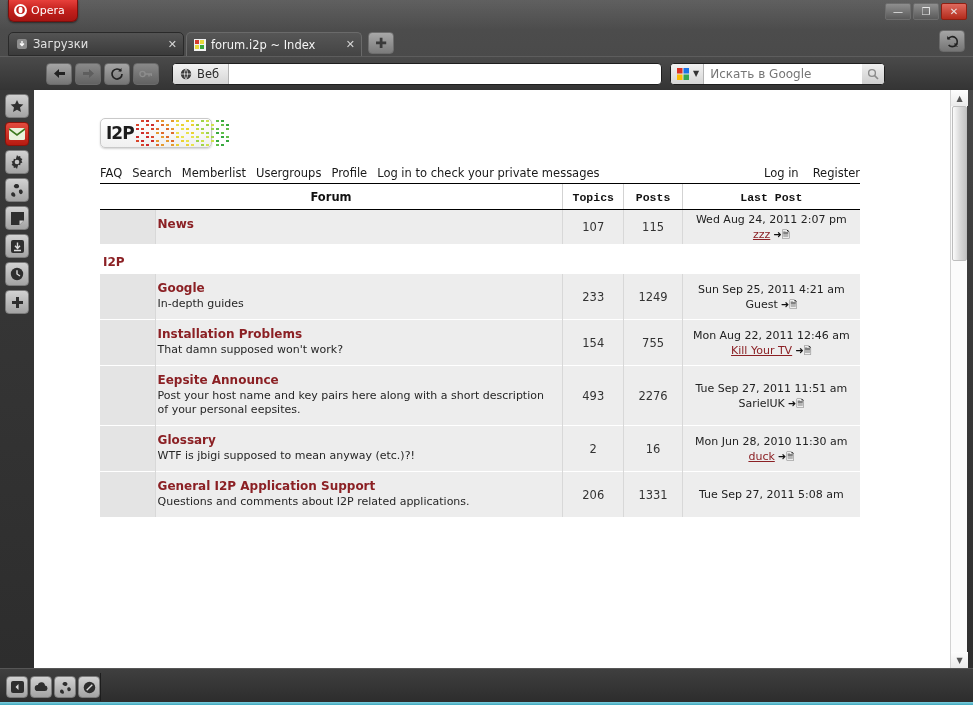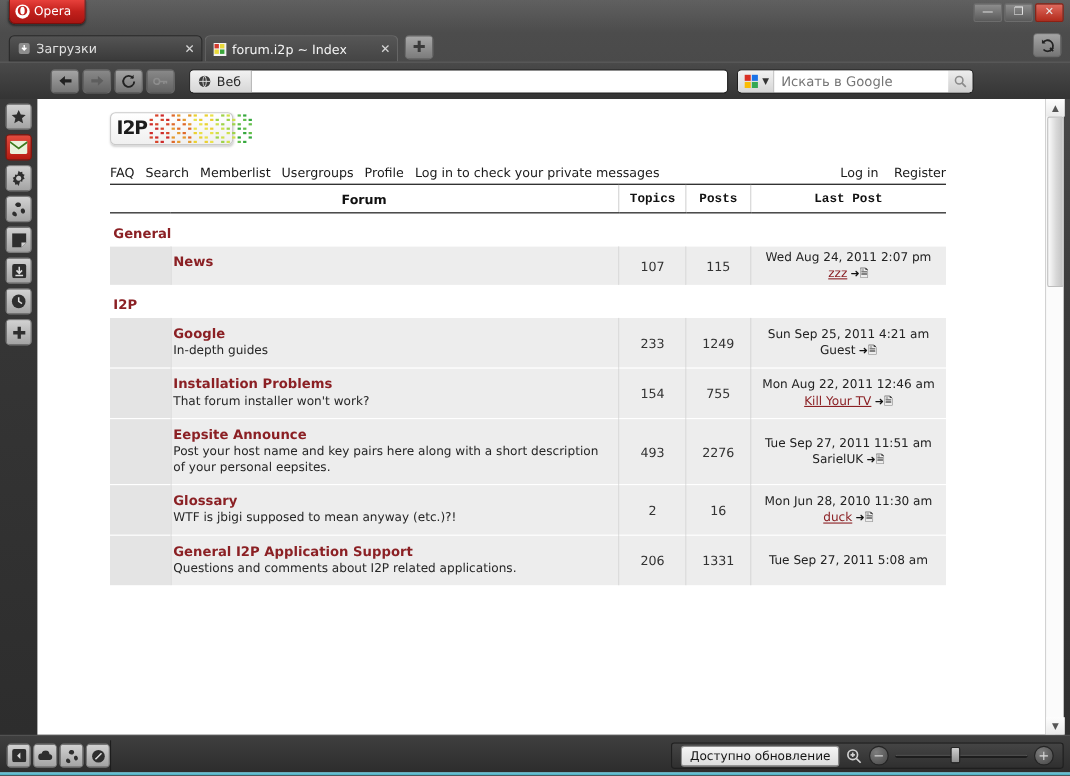--- a/index.html
+++ b/index.html
@@ -167,21 +167,21 @@
   }
 
   
   #viewport {
     position:absolute; left:34px; top:90px; width:925px; height:578px;
     background: #fff; overflow: hidden;
   }
   #page { position:absolute; left:0; top:0; width:908px; padding: 0; }
 
   
-  .forum-wrap { width: 760px; margin-left: 66px; padding-top: 12px; }
+  .forum-wrap { width: 760px; margin-left: 66px; padding-top: 28px; }
   #i2p-logo {
     width: 112px; height: 30px;
     border: 1px solid #c9c9c9; border-radius: 5px;
     background: linear-gradient(180deg,#fff,#f0f0f0);
     box-shadow: 0 1px 2px rgba(0,0,0,.18);
     display:flex; align-items:center; padding-left:5px; gap:2px;
     margin-bottom: 18px;
   }
   #i2p-logo .lt {
     font-family: "DejaVu Sans", sans-serif;
@@ -623,23 +623,20 @@
           </colgroup>
           <thead>
             <tr>
               <th class="head" colspan="2">Forum</th>
               <th class="head sep">Topics</th>
               <th class="head sep">Posts</th>
               <th class="head sep">Last Post</th>
             </tr>
           </thead>
           <tbody id="forum-body">
-              <tr>
-                <td class="cat" colspan="5">General</td>
-              </tr>
               <tr class="frow">
                 <td class="ico"></td>
                 <td class="name">
                   <div class="ftitle">News</div>
                 </td>
                 <td class="num">107</td>
                 <td class="num">115</td>
                 <td class="last">
                   <div>Wed Aug 24, 2011 2:07 pm</div>
                   <div><span class="lp-user">zzz</span><span class="goicon">➜🗎</span></div>
@@ -658,21 +655,21 @@
                 <td class="num">1249</td>
                 <td class="last">
                   <div>Sun Sep 25, 2011 4:21 am</div>
                   <div><span class="lp-user plain">Guest</span><span class="goicon">➜🗎</span></div>
                 </td>
               </tr>
               <tr class="frow">
                 <td class="ico"></td>
                 <td class="name">
                   <div class="ftitle">Installation Problems</div>
-                  <div class="fdesc">That forum installer won't work?</div>
+                  <div class="fdesc">That damn supposed won't work?</div>
                 </td>
                 <td class="num">154</td>
                 <td class="num">755</td>
                 <td class="last">
                   <div>Mon Aug 22, 2011 12:46 am</div>
                   <div><span class="lp-user">Kill Your TV</span><span class="goicon">➜🗎</span></div>
                 </td>
               </tr>
               <tr class="frow">
                 <td class="ico"></td>
@@ -744,31 +741,16 @@
           </svg>
       </div>
       <div class="sb-icon">
         <svg width="13" height="13" viewBox="0 0 14 14">
             <circle cx="7" cy="7" r="6.2" fill="#2e2e2e"></circle>
             <path d="M10 4L5.6 8.4 4 10l1.6-1.6z" stroke="#dcdcdc" stroke-width="1.5" fill="none"></path>
           </svg>
       </div>
     </div>
 
-    <div id="sb-right">
-      <div id="update-chip">Доступно обновление</div>
-      <div style="display:flex;align-items:center;">
-        <svg width="15" height="15" viewBox="0 0 15 15">
-            <circle cx="6.2" cy="6.2" r="4.4" stroke="#d3d3d3" stroke-width="1.5" fill="none"></circle>
-            <path d="M4.2 6.2h4M6.2 4.2v4M9.6 9.6L13.4 13.4" stroke="#d3d3d3" stroke-width="1.5"></path>
-          </svg>
-      </div>
-      <div class="zbtn">−</div>
-      <div id="zslider">
-        <div class="track"></div>
-        <div class="knob"></div>
-      </div>
-      <div class="zbtn">+</div>
-    </div>
   </div>
 
   <div class="win-border-bottom"></div>
 </div>
 
 </body></html>

